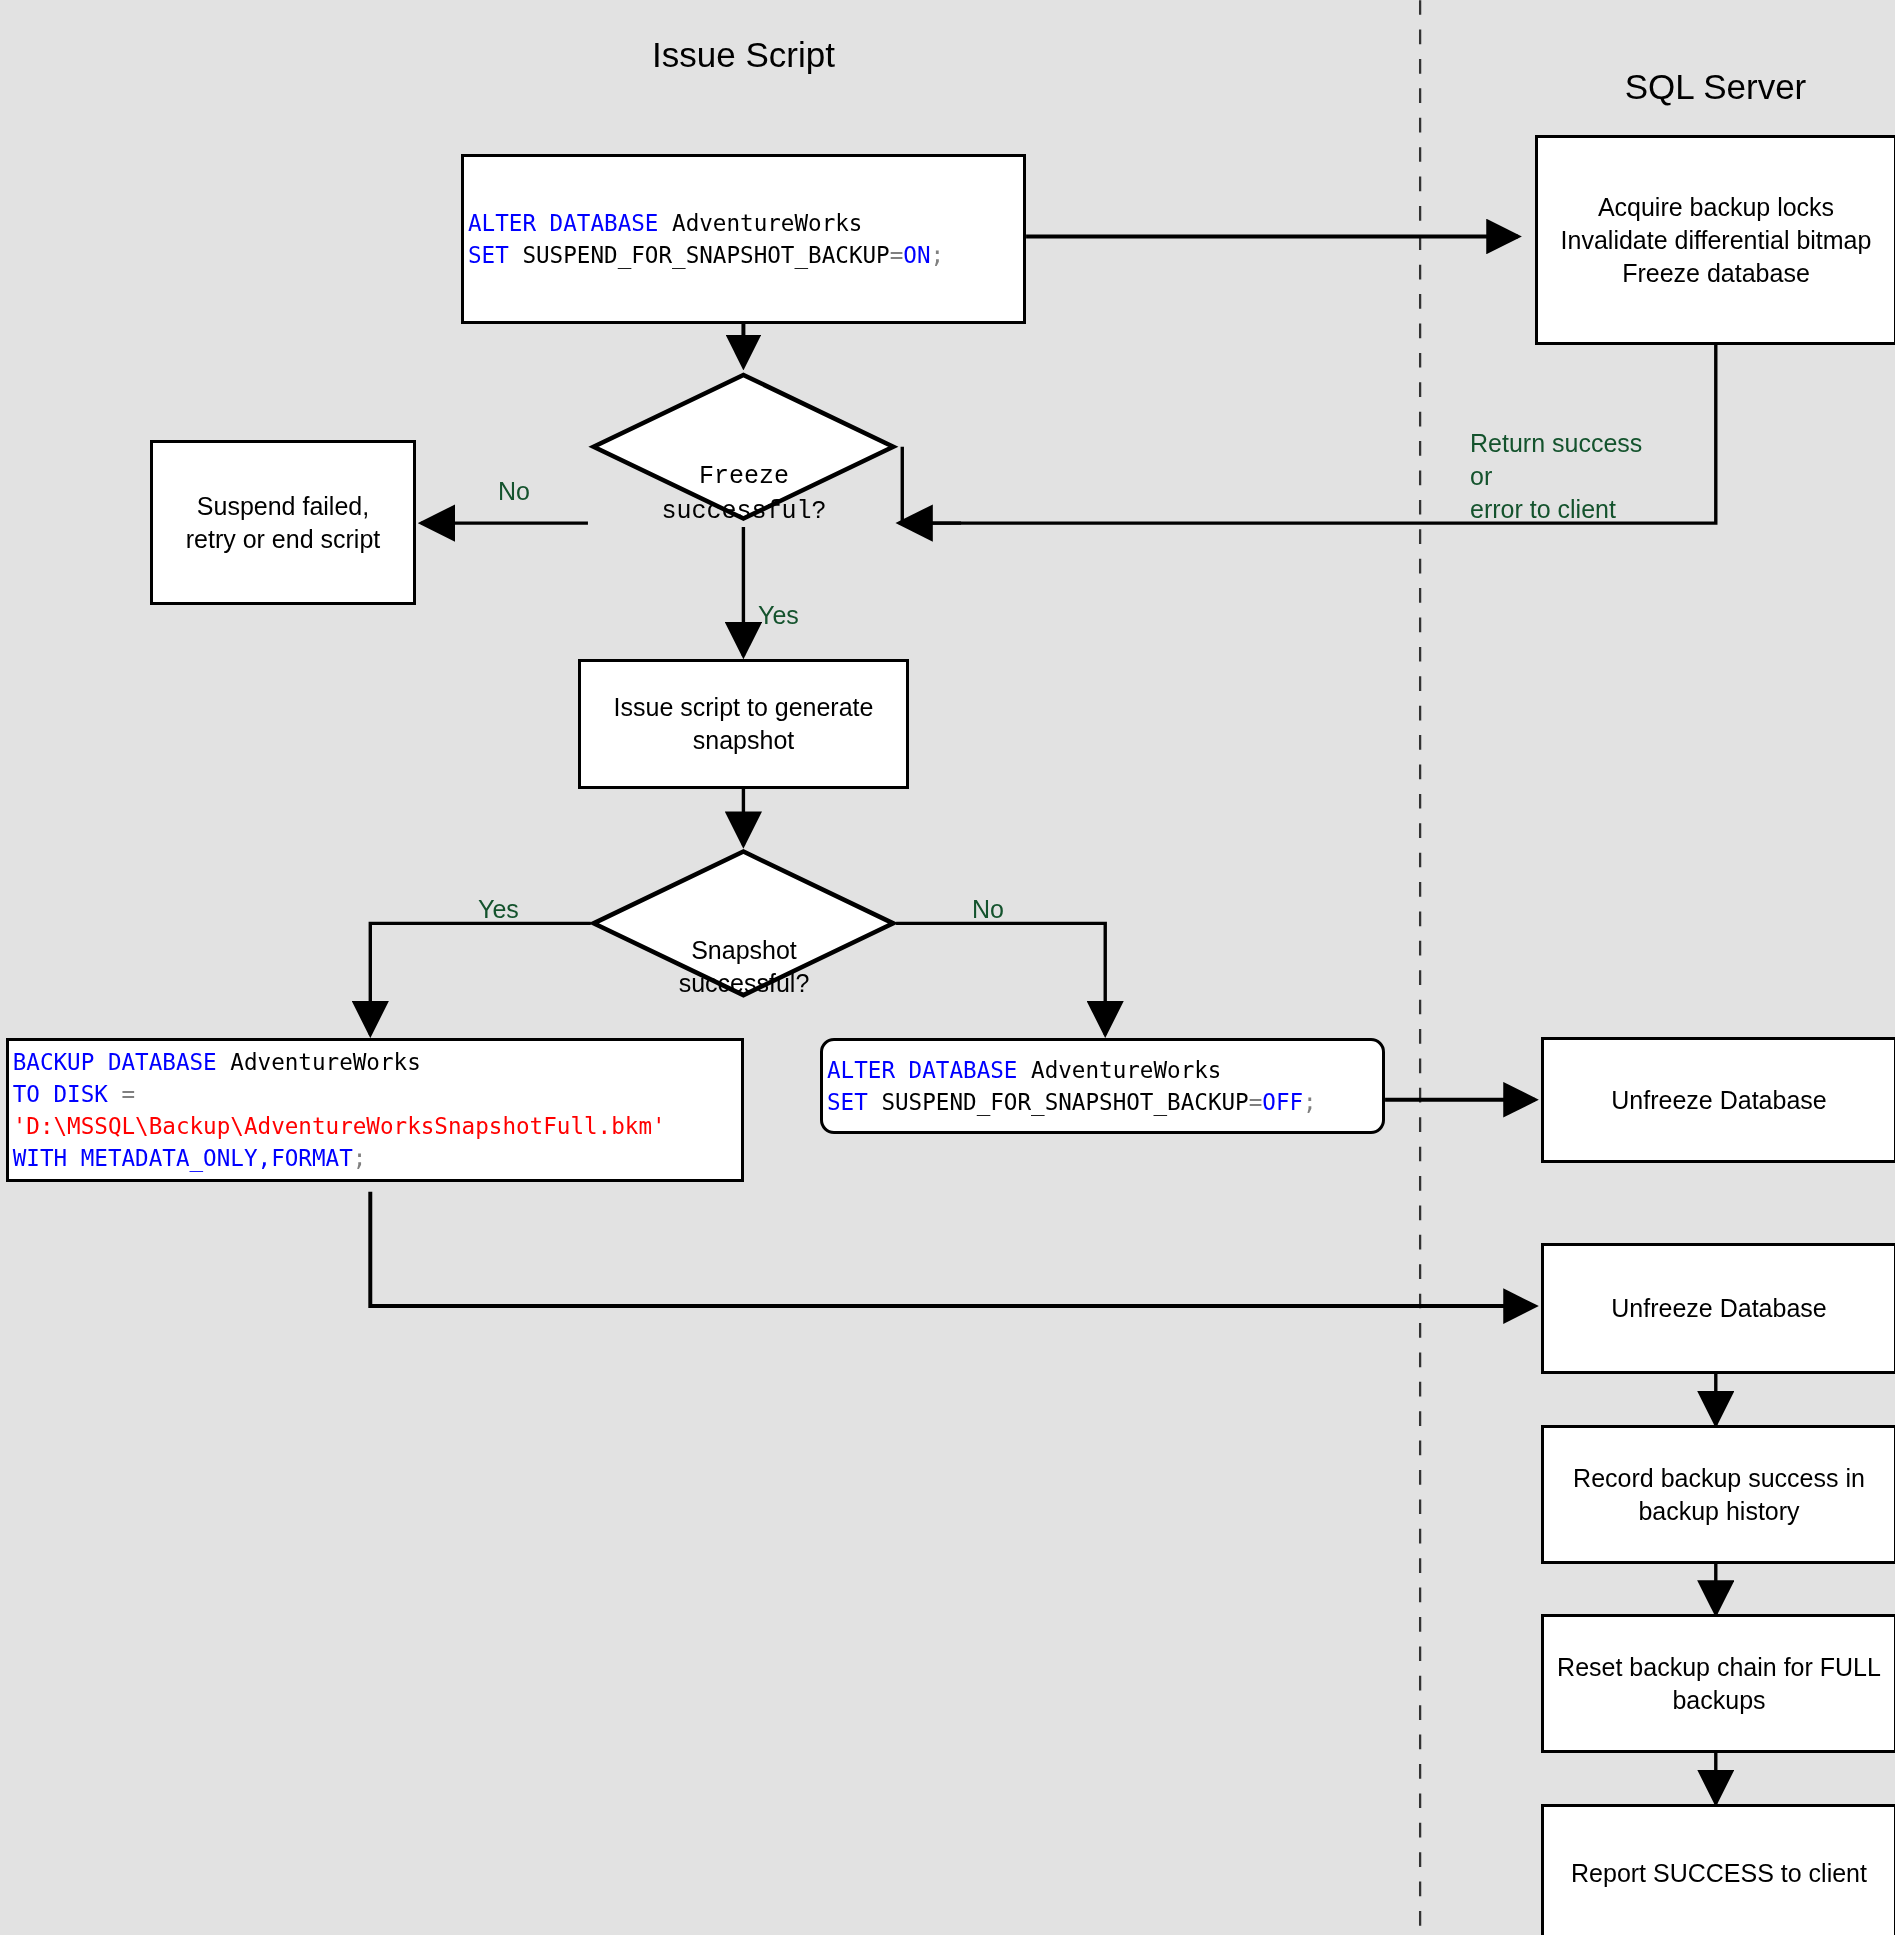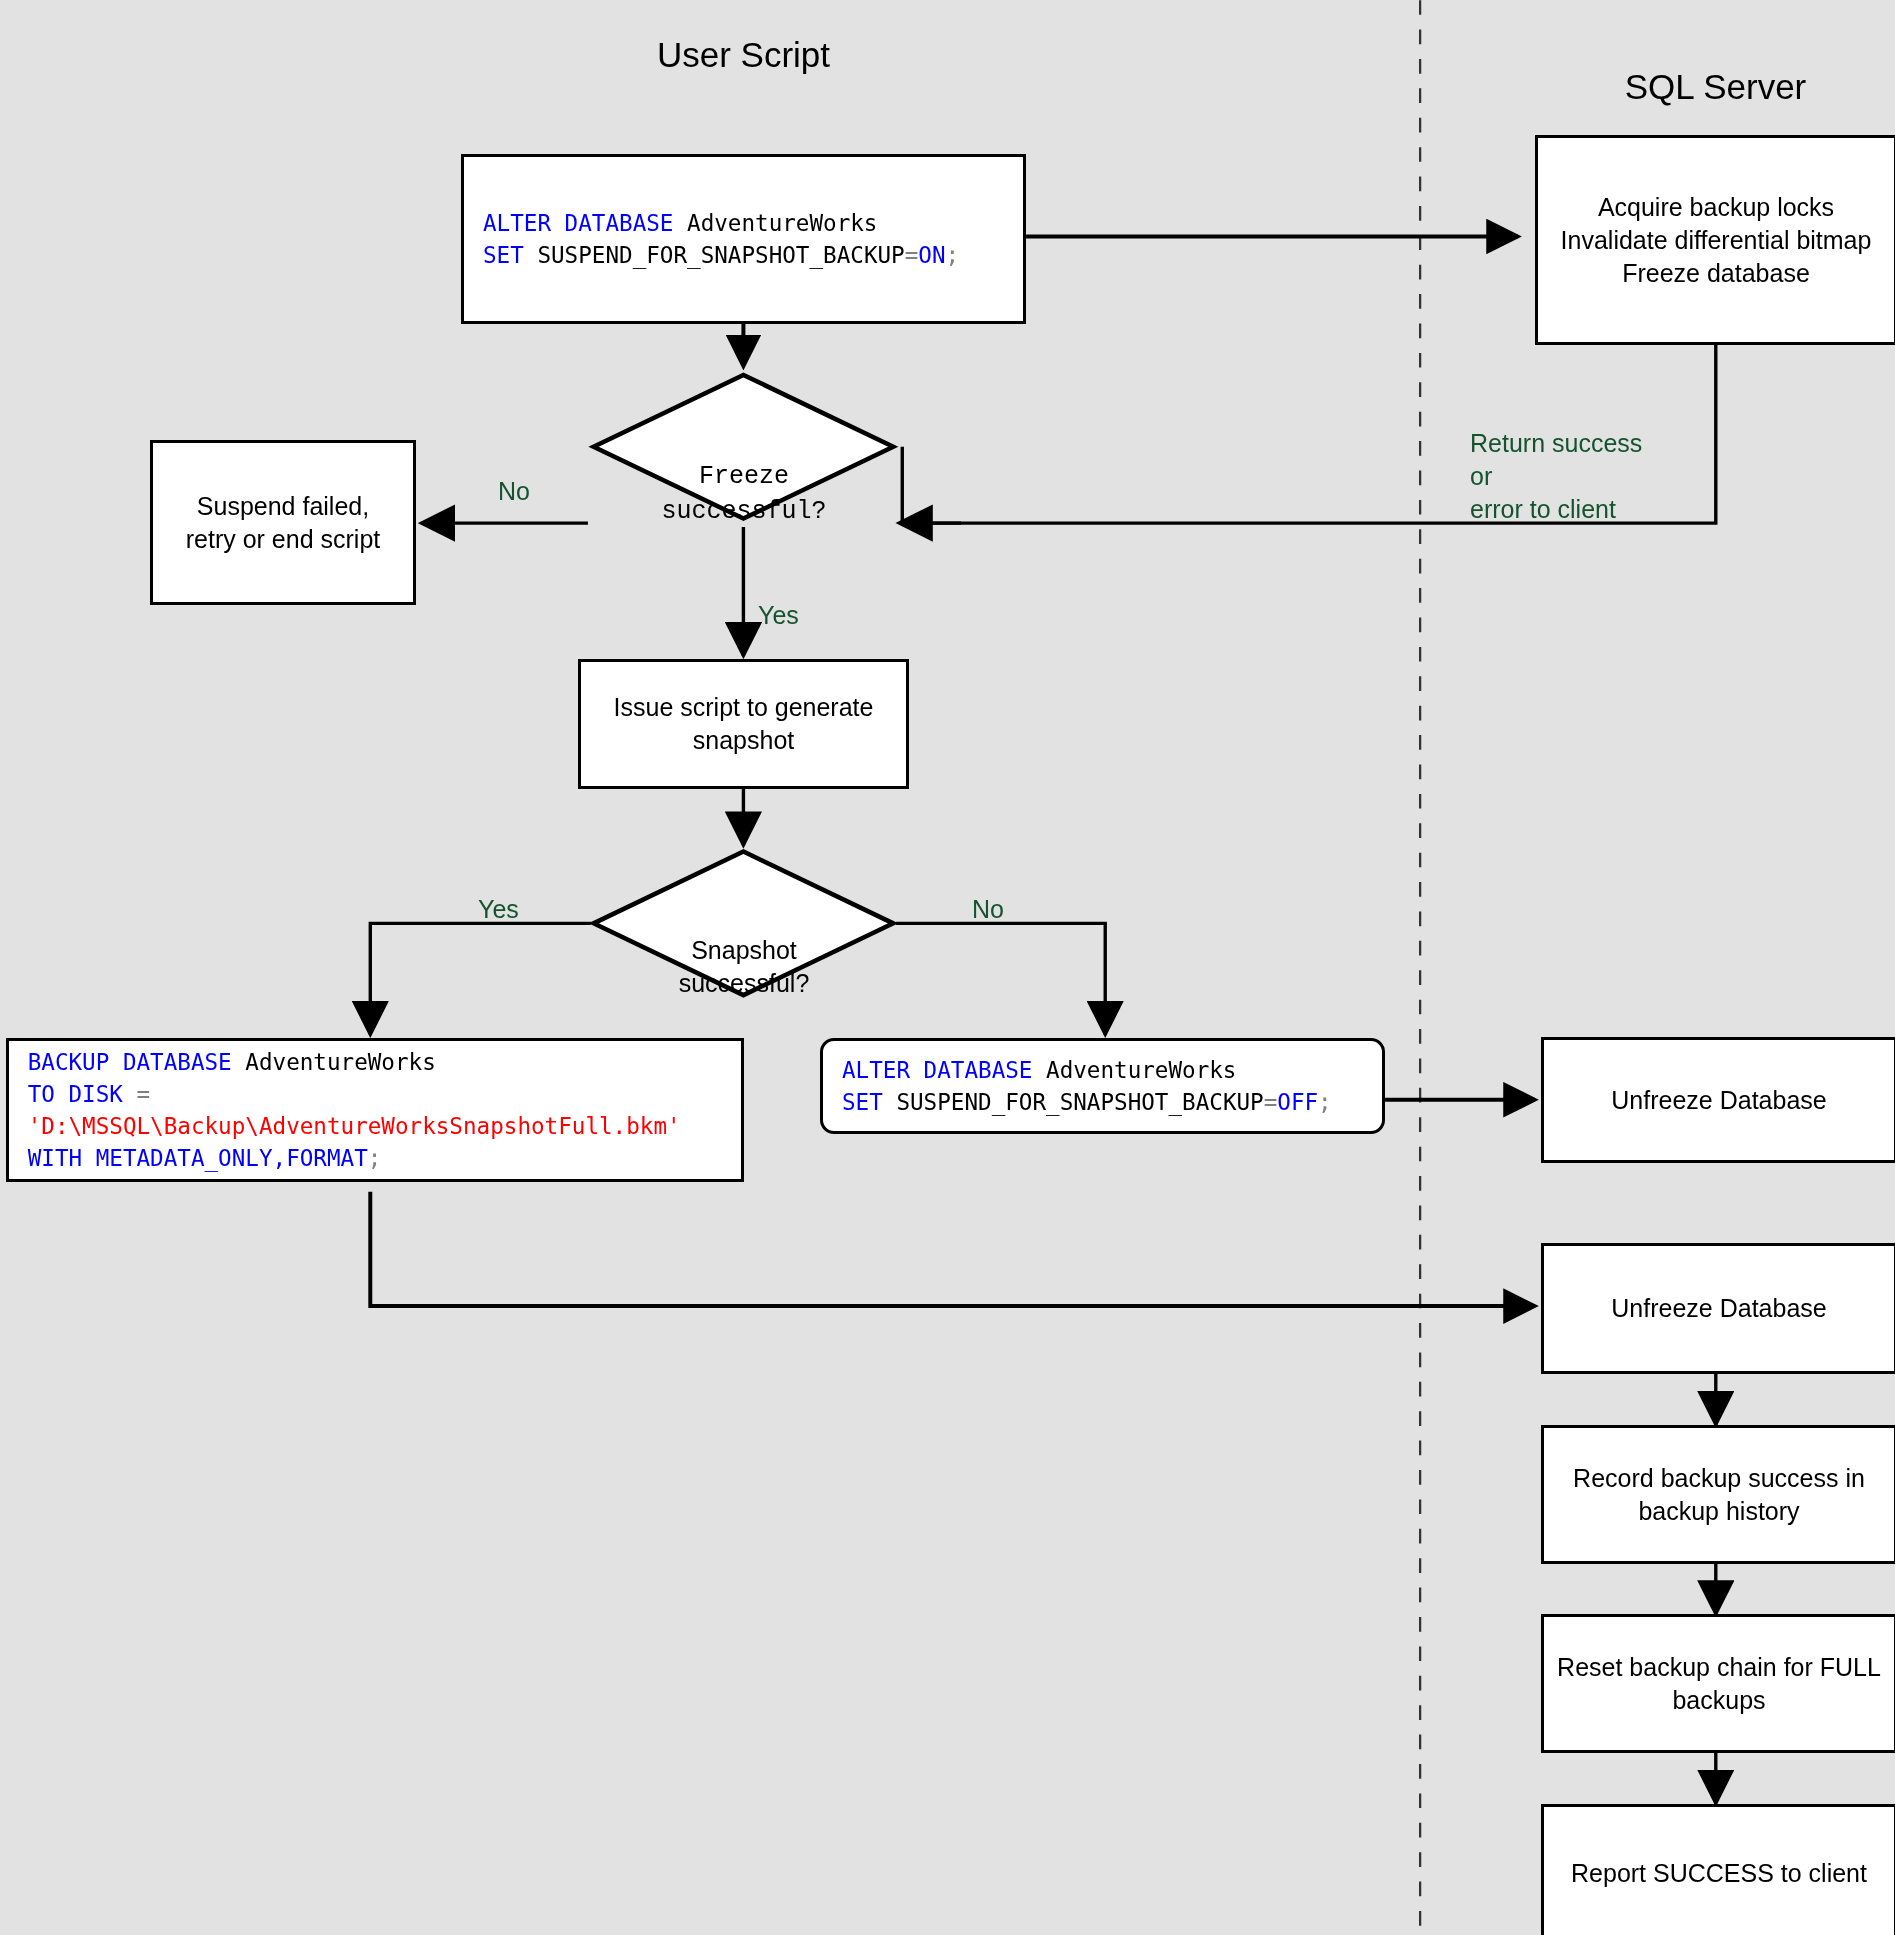--- a/index.html
+++ b/index.html
@@ -49,21 +49,21 @@
     position: absolute;
     background: #ffffff;
     border: 3.4px solid #000000;
     box-sizing: border-box;
     display: flex;
     align-items: center;
     justify-content: flex-start;
   }
   .codebox pre {
     margin: 0;
-    padding: 0 0 0 19px;
+    padding: 0 0 0 4px;
     font-family: "DejaVu Sans Mono", monospace;
     font-size: 22.6px;
     line-height: 1.42;
     color: #000;
     white-space: pre;
   }
   .kw  { color: #0000ff; }
   .str { color: #ff0000; }
   .pun { color: #808080; }
   .diamond-label {
@@ -127,21 +127,21 @@
 
     <path d="M655,2108 L655,2310 L2715,2310" stroke="#000" stroke-width="7" fill="none" marker-end="url(#arrow)"></path>
 
     <path d="M3035,2430 L3035,2520" stroke="#000" stroke-width="6" fill="none" marker-end="url(#arrowthin)"></path>
 
     <path d="M3035,2765 L3035,2855" stroke="#000" stroke-width="6" fill="none" marker-end="url(#arrowthin)"></path>
 
     <path d="M3035,3100 L3035,3190" stroke="#000" stroke-width="6" fill="none" marker-end="url(#arrowthin)"></path>
   </svg>
 
-  <div class="lane-title" style="left:574px; top:35px; width:339px;">User Script</div>
+  <div class="lane-title" style="left:574px; top:35px; width:339px;">Issue Script</div>
 
   <div class="lane-title" style="left:1546px; top:35px; width:339px;margin-top:32px;">SQL Server</div>
 
   <div class="codebox" style="left:461px; top:154px; width:565px; height:170px;">
     <pre><span class="kw">ALTER DATABASE</span><span> AdventureWorks</span>
 <span class="kw">SET</span><span> SUSPEND_FOR_SNAPSHOT_BACKUP</span><span class="pun">=</span><span class="kw">ON</span><span class="pun">;</span></pre>
   </div>
 
   <div class="node" style="left:1535px; top:135px; width:362px; height:210px;">
     <div class="txt" style="white-space:pre-line;">Acquire backup locks

